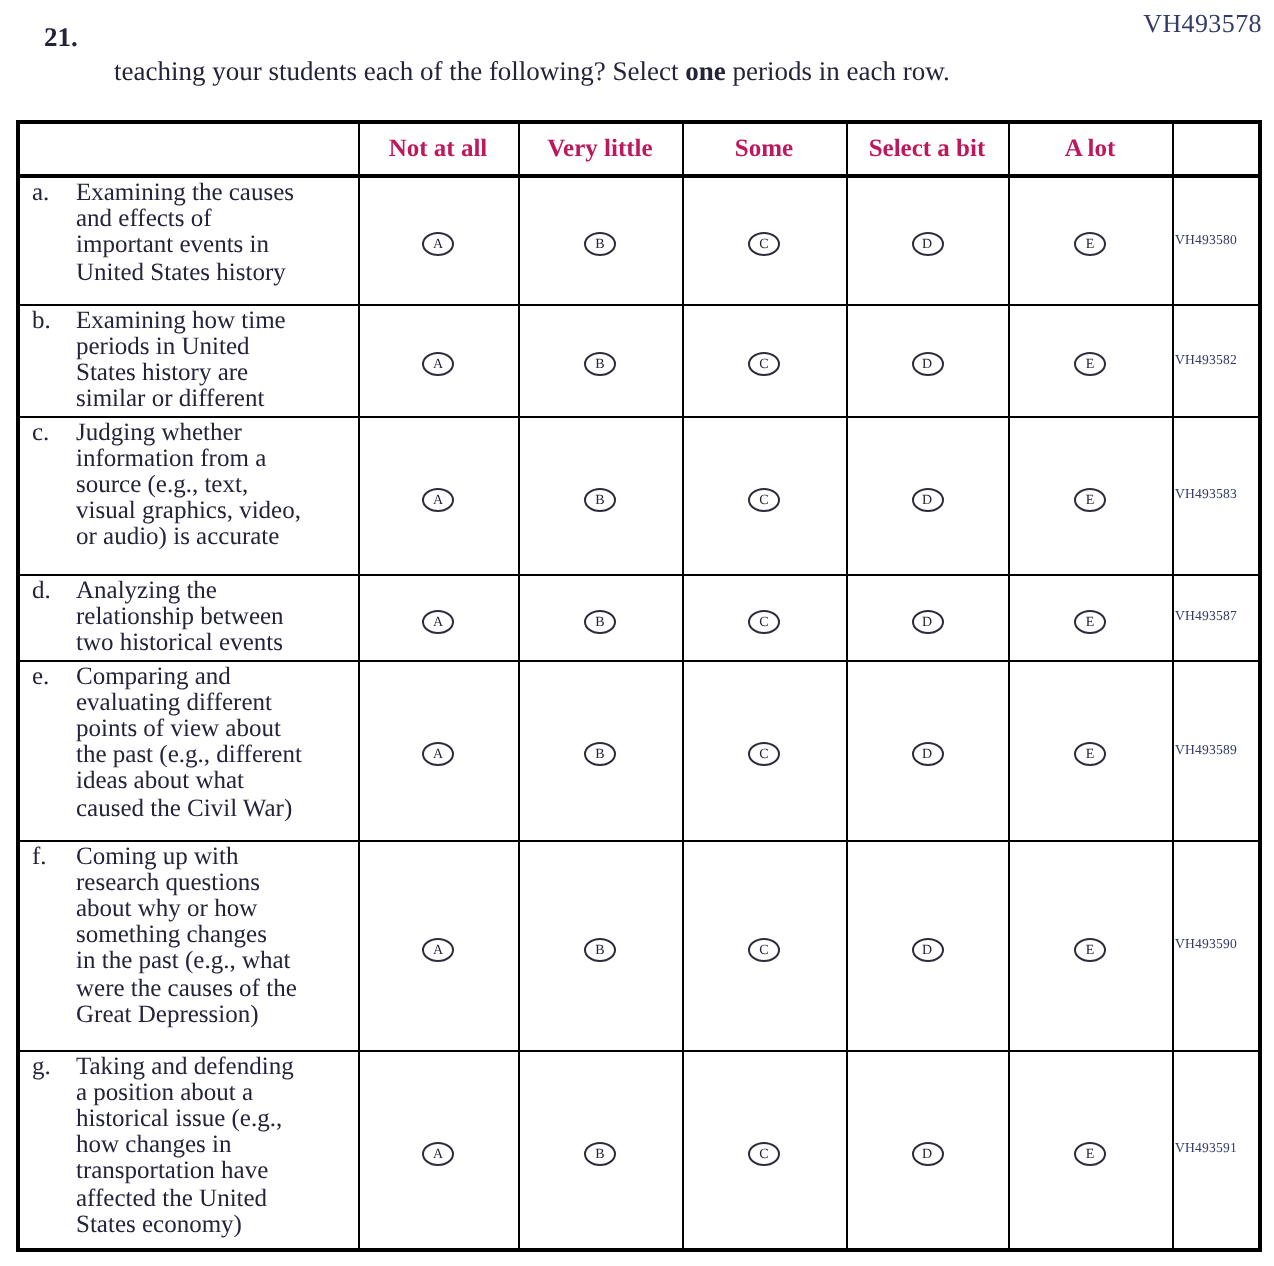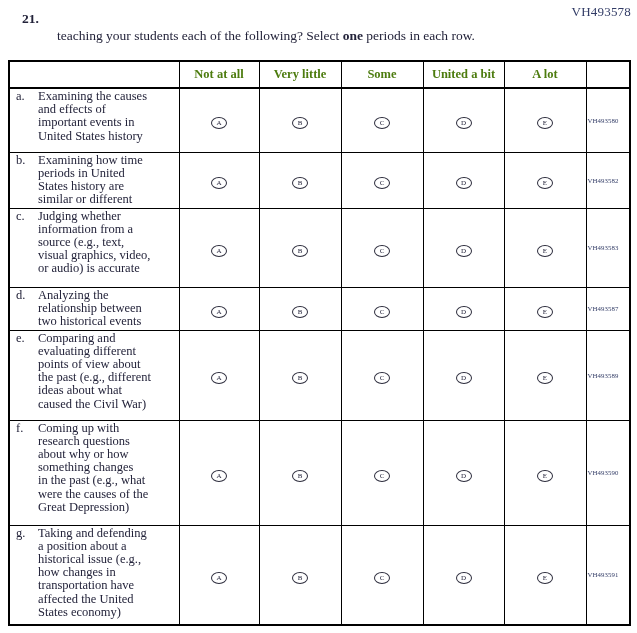--- a/index.html
+++ b/index.html
@@ -35,21 +35,21 @@
     border:2.5px solid #000;
   }
   col.c-item{width:170px;}
   col.c-opt1{width:80px;}
   col.c-opt{width:82px;}
   col.c-opt4{width:81px;}
   col.c-code{width:44px;}
   th,td{border:1.5px solid #000;padding:0;}
   thead th{
     height:25px;
-    font-size:12.5px;font-weight:bold;color:#4d7c0f;
+    font-size:12.5px;font-weight:bold;color:#be185d;
     text-align:center;vertical-align:middle;
     border-bottom:2.5px solid #000;
   }
   td.item-cell{
     vertical-align:top;
     font-size:12.5px;line-height:13.2px;
     padding:1px 2px 1px 0;
   }
   .item-inner{display:flex;}
   .row-letter{flex:0 0 22px;text-align:left;padding-left:6px;}
@@ -100,21 +100,21 @@
       <col class="c-opt4">
       <col class="c-opt">
       <col class="c-code">
   </colgroup>
   <thead>
     <tr>
       <th></th>
       <th>Not at all</th>
       <th>Very little</th>
       <th>Some</th>
-      <th>United a bit</th>
+      <th>Select a bit</th>
       <th>A lot</th>
       <th></th>
     </tr>
   </thead>
   <tbody>
     <tr class="row-a">
       <td class="item-cell">
         <div class="item-inner">
           <span class="row-letter">a.</span>
           <span class="row-text">Examining the causes

